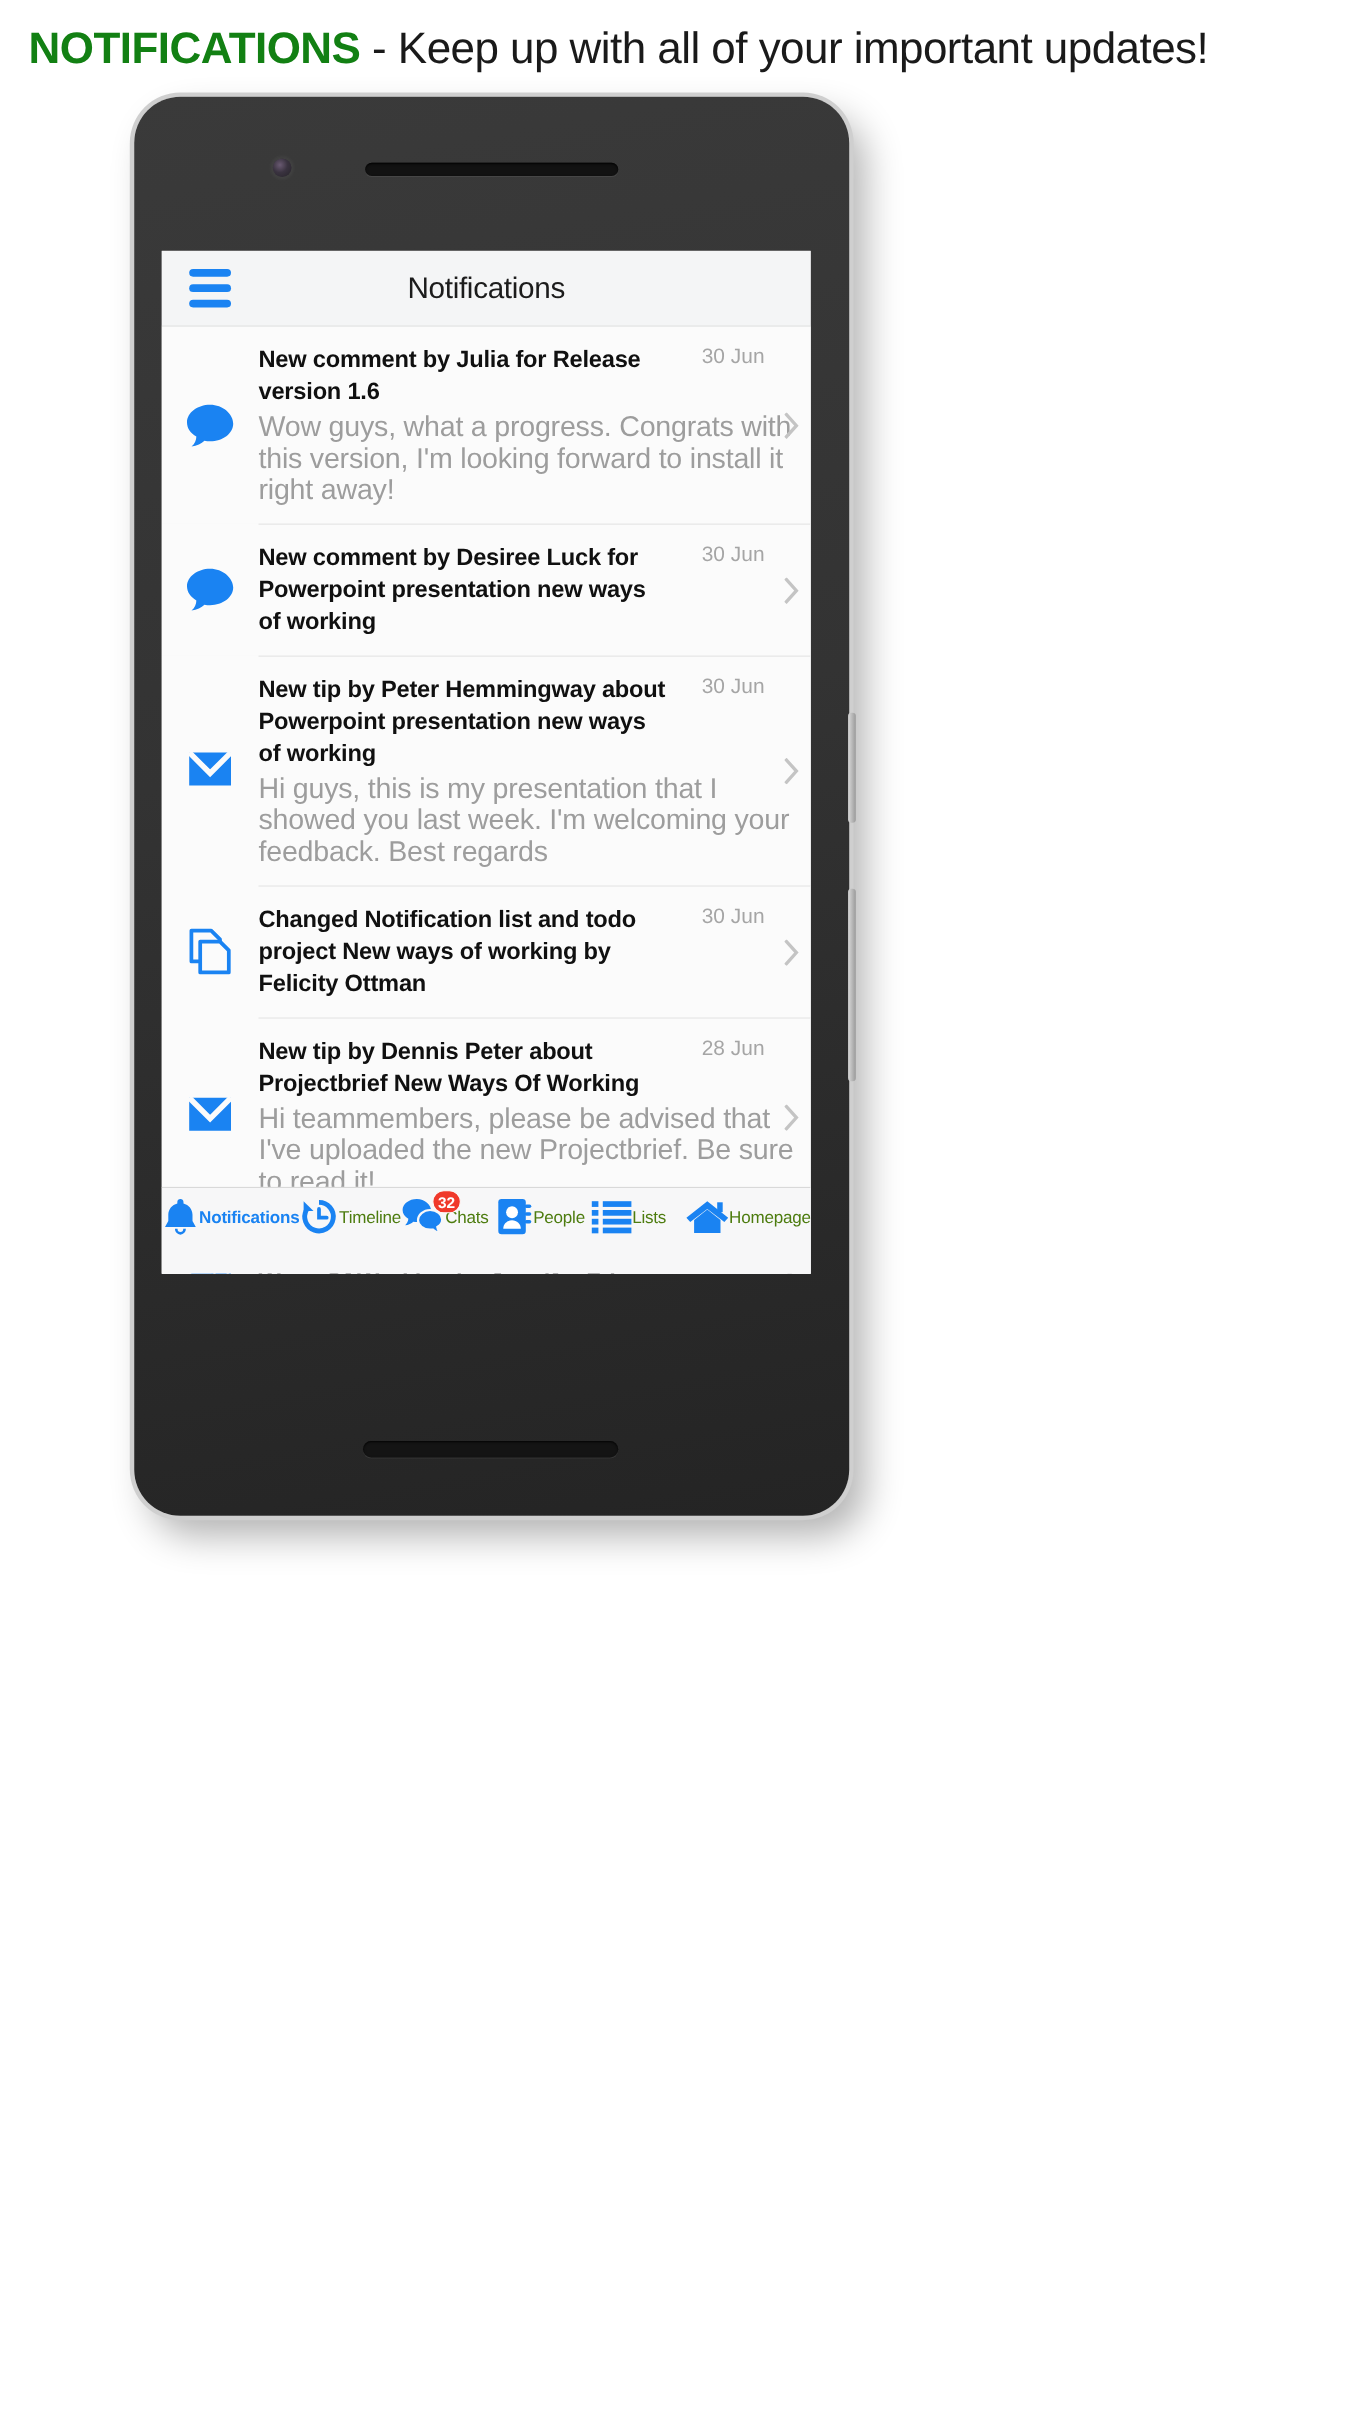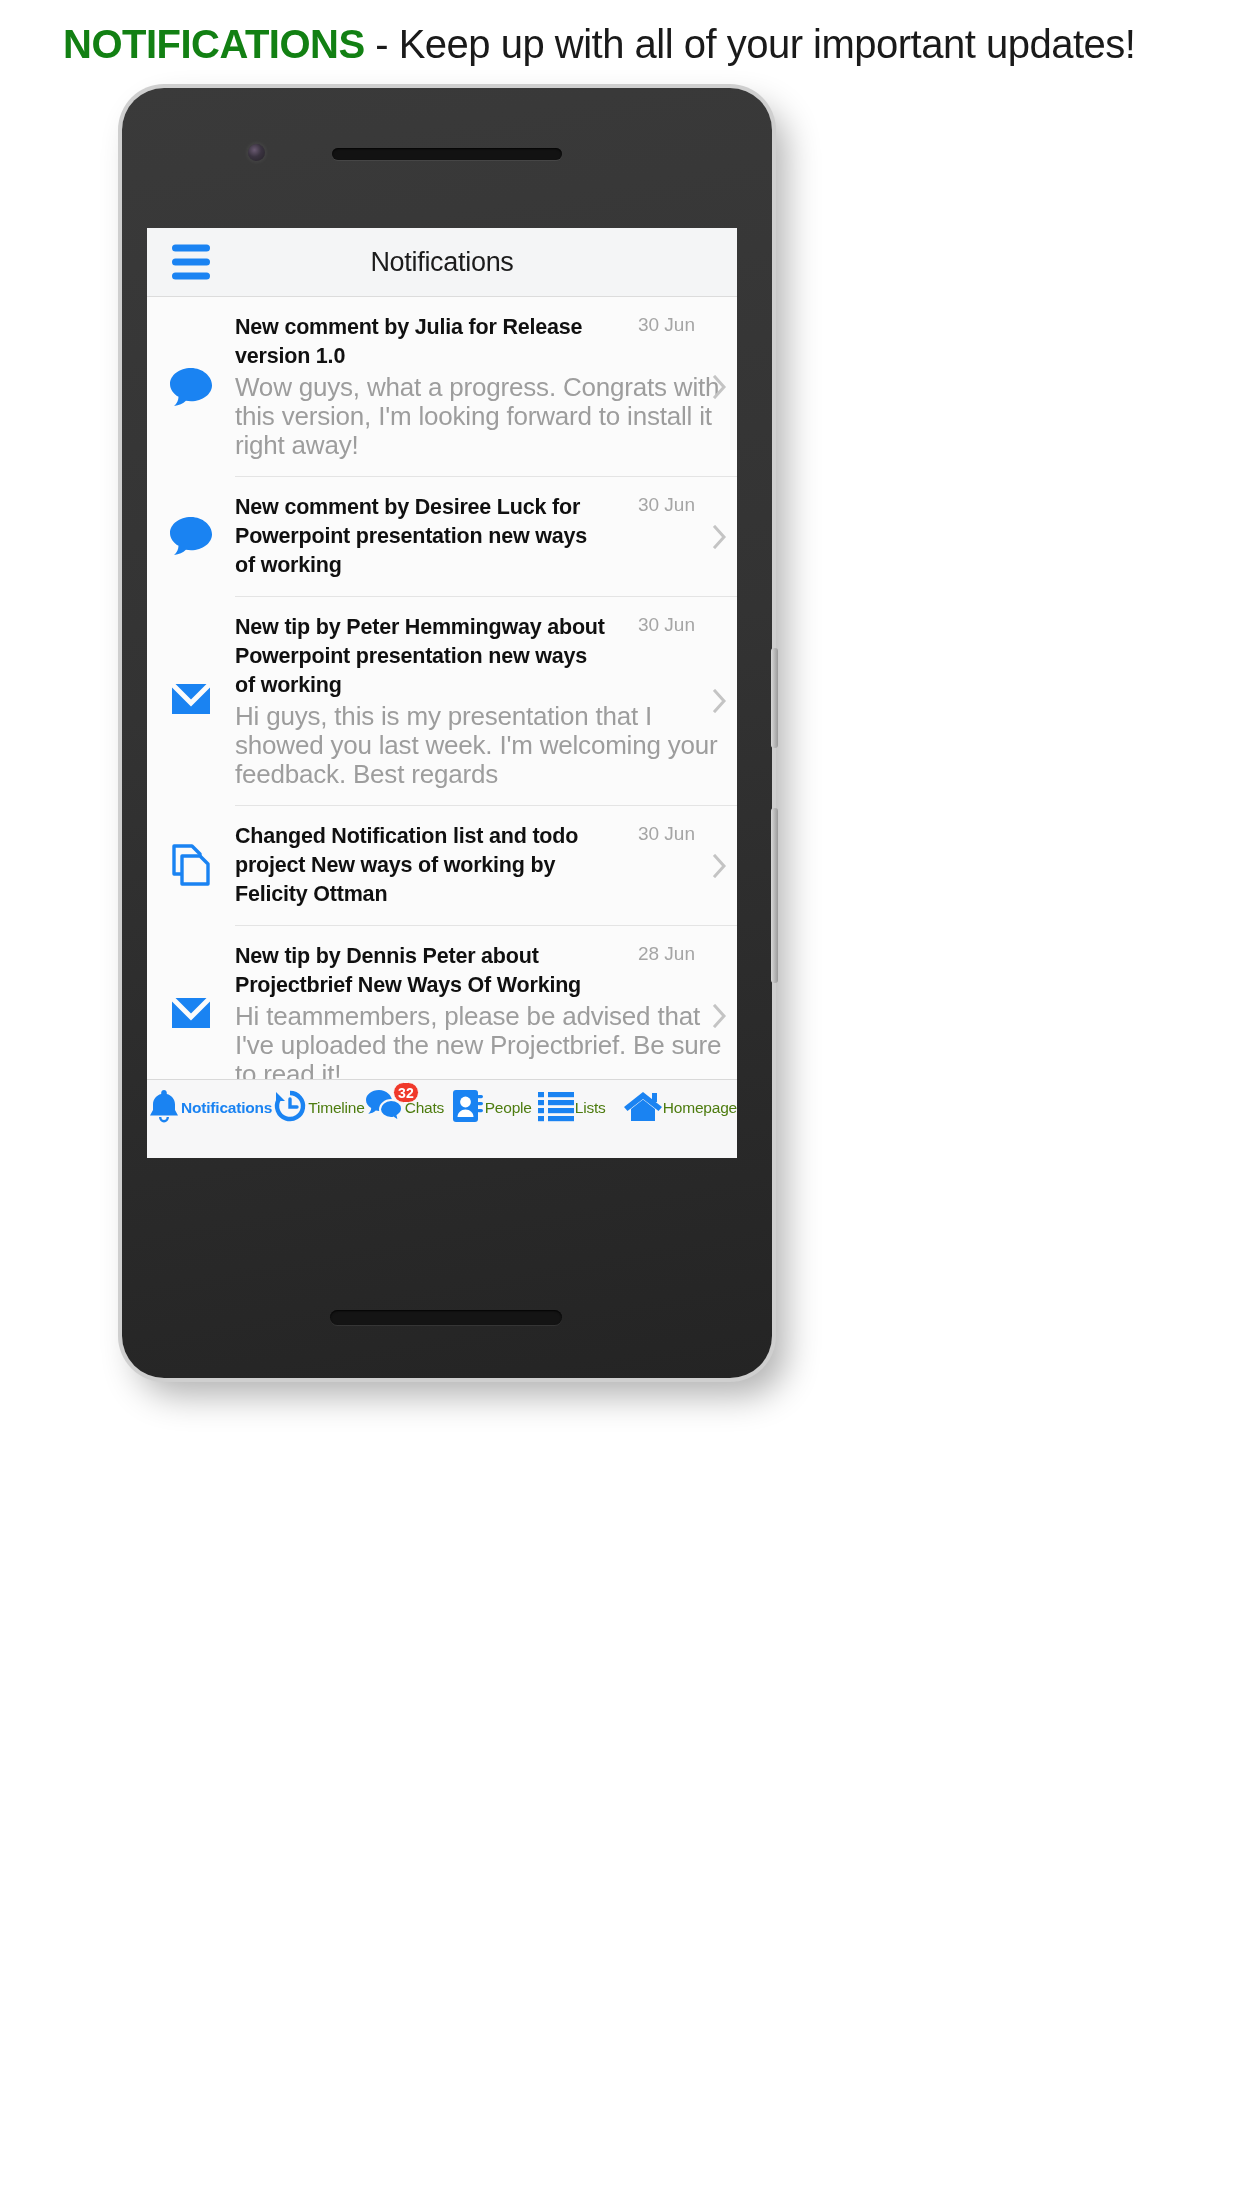--- a/index.html
+++ b/index.html
@@ -8,21 +8,21 @@
     background:#ffffff;
     font-family:"Liberation Sans", sans-serif;
     overflow:hidden;
     position:relative;
   }
 
   
   .banner{
     position:absolute;left:0;top:0;width:1242px;height:88px;
     display:flex;align-items:center;
-    padding-left:63px;box-sizing:border-box;
+    padding-left:26px;box-sizing:border-box;
   }
   .banner-text{
     font-size:40px;letter-spacing:-0.5px;color:#1a1a1a;white-space:nowrap;
   }
   .banner-kw{color:#128013;font-weight:bold;}
 
   
   .phone{
     position:absolute;left:122px;top:88px;
     width:650px;height:1290px;
@@ -157,21 +157,21 @@
 
     <div class="notif-list">
 
       <div class="notif">
         <div class="notif-icon">
           <svg width="44" height="42" viewBox="0 0 44 42">
               <path d="M22 2C10.4 2 1 9.2 1 18c0 5.2 3.3 9.9 8.5 12.8 0 3.6-1.6 6.6-4.4 9.2 4.9-.6 9-2.6 11.8-5.3 1.6.3 3.3.5 5.1.5 11.6 0 21-7.2 21-16S33.6 2 22 2z" fill="#1a83f2"></path>
             </svg>
         </div>
         <div class="notif-body">
-          <div class="notif-title">New comment by Julia for Release version 1.0</div>
+          <div class="notif-title">New comment by Julia for Release version 1.6</div>
           <div class="notif-sub">Wow guys, what a progress. Congrats with this version, I'm looking forward to install it right away!</div>
           <div class="notif-date">30 Jun</div>
           <div class="chev">
             <svg width="14" height="24" viewBox="0 0 14 24">
                 <path d="M2 2l9 10-9 10" fill="none" stroke="#c4c4c4" stroke-width="3" stroke-linecap="square"></path>
               </svg>
           </div>
         </div>
       </div>
 

